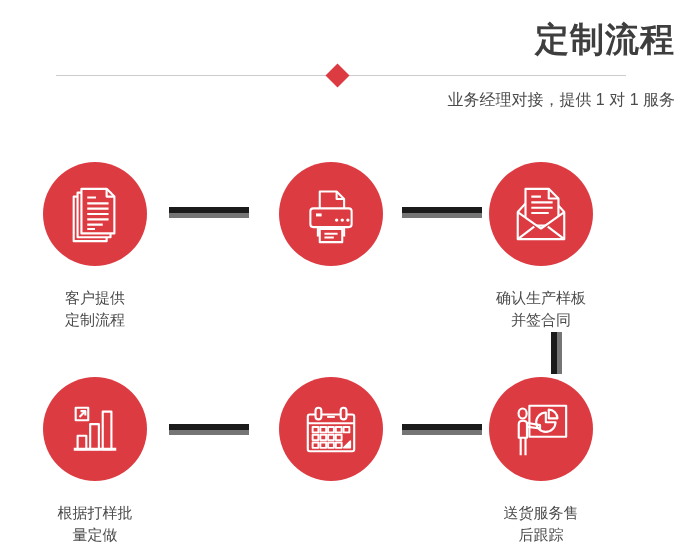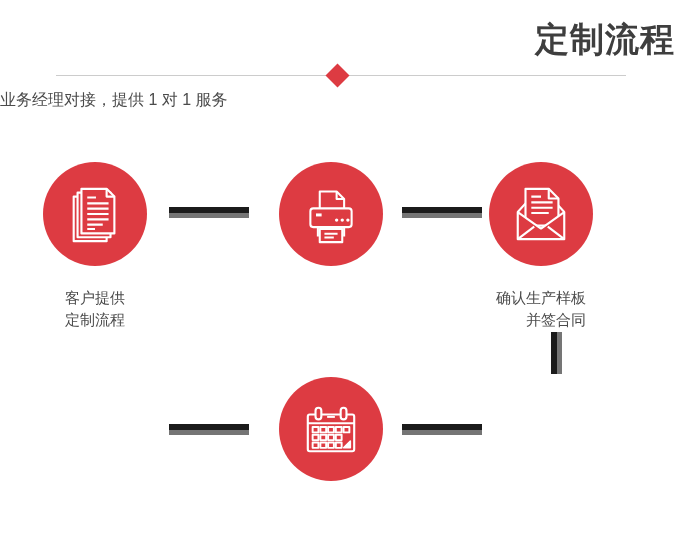--- a/index.html
+++ b/index.html
@@ -12,33 +12,33 @@
     font-size:34px;font-weight:bold;color:#3e3e3e;letter-spacing:1px;margin:0;
   }
   .divider-line{
     position:absolute;top:75px;left:56px;width:570px;height:1px;background:#cccccc;
   }
   .diamond{
     position:absolute;top:67px;left:329px;width:17px;height:17px;
     background:#dd3b42;transform:rotate(45deg);
   }
   .subtitle{
-    position:absolute;top:90px;left:0;width:100%;text-align:left;
+    position:absolute;top:90px;left:0;width:100%;text-align:right;
     font-size:16px;color:#4b4b4b;margin:0;
   }
   .node{
     position:absolute;width:104px;display:flex;flex-direction:column;align-items:center;
   }
   .circle{
     width:104px;height:104px;border-radius:50%;background:#dd3b42;
     display:flex;align-items:center;justify-content:center;flex:none;
   }
   .label{
     margin-top:21px;font-size:15px;line-height:22px;color:#4b4b4b;
-    text-align:right;white-space:nowrap;
+    text-align:center;white-space:nowrap;
   }
   .c1{left:43px}.c2{left:279px}.c3{left:489px}
   .r1{top:162px}.r2{top:377px}
   .hbar{
     position:absolute;width:80px;height:11px;
     background:linear-gradient(to bottom,#1b1b1b 0,#1b1b1b 6px,#757575 6px,#757575 11px);
   }
   .vbar{
     position:absolute;width:11px;height:42px;left:551px;top:332px;
     background:linear-gradient(to right,#1b1b1b 0,#1b1b1b 6px,#757575 6px,#757575 11px);
@@ -108,20 +108,37 @@
         <path d="M8,30 L32,47 L56,30 V58 H8 Z" fill="#dd3b42"></path>
         <path d="M8,58 L25,45 M56,58 L39,45"></path>
       </svg>
     </div>
     <div class="label">
       <span>确认生产样板</span><br>
       <span>并签合同</span>
     </div>
   </div>
 
+  <div class="node c1 r2">
+    <div class="circle">
+      <svg width="56" height="56" viewBox="0 0 58 58" fill="none" stroke="#ffffff" stroke-width="2.2" stroke-linejoin="round">
+        <path d="M7,50 H51" stroke-width="3"></path>
+        <rect x="11" y="36" width="9" height="14"></rect>
+        <rect x="24" y="24" width="9" height="26"></rect>
+        <rect x="37" y="11" width="9" height="39"></rect>
+        <rect x="9" y="7" width="13" height="13"></rect>
+        <path d="M13,16.5 L18,11.5"></path>
+        <path d="M14,10.5 H19 V15"></path>
+      </svg>
+    </div>
+    <div class="label">
+      <span>根据打样批</span><br>
+      <span>量定做</span>
+    </div>
+  </div>
 
   <div class="node c2 r2">
     <div class="circle">
       <svg width="60" height="58" viewBox="0 0 62 60" fill="none" stroke="#ffffff" stroke-width="2.2" stroke-linejoin="round">
         <rect x="7" y="15" width="48" height="38" rx="2"></rect>
         <path d="M7,24 H55"></path>
         <rect x="15" y="8" width="6" height="12" rx="3" fill="#dd3b42"></rect>
         <rect x="41" y="8" width="6" height="12" rx="3" fill="#dd3b42"></rect>
         <path d="M27,17.5 H35" stroke-width="2"></path>
         <g stroke-width="2">
@@ -137,14 +154,31 @@
           <rect x="12" y="44" width="6" height="5.5"></rect>
             <rect x="20" y="44" width="6" height="5.5"></rect>
             <rect x="28" y="44" width="6" height="5.5"></rect>
             <rect x="36" y="44" width="6" height="5.5"></rect>
         </g>
         <path d="M44,49.5 L51,42.5 V49.5 Z" fill="#ffffff" stroke-width="1.6"></path>
       </svg>
     </div>
   </div>
 
+  <div class="node c3 r2">
+    <div class="circle">
+      <svg width="62" height="60" viewBox="0 0 64 62" fill="none" stroke="#ffffff" stroke-width="2.2" stroke-linejoin="round">
+        <rect x="20" y="7" width="38" height="32"></rect>
+        <path d="M37,14 A10,10 0 1 0 47,24 L37,24 Z"></path>
+        <path d="M40,11 V20 H49 A9,9 0 0 0 40,11 Z"></path>
+        <ellipse cx="13" cy="15" rx="4.2" ry="5.2"></ellipse>
+        <path d="M9,40 V26 Q9,22.5 13.5,22.5 Q17.5,22.5 17.5,26 V40 Z"></path>
+        <path d="M17,24.5 L31,27 L31,30.5 L17,28.5"></path>
+        <path d="M11,40 V58 M16,40 V58"></path>
+      </svg>
+    </div>
+    <div class="label">
+      <span>送货服务售</span><br>
+      <span>后跟踪</span>
+    </div>
+  </div>
 
 </div>
 
 </body></html>

